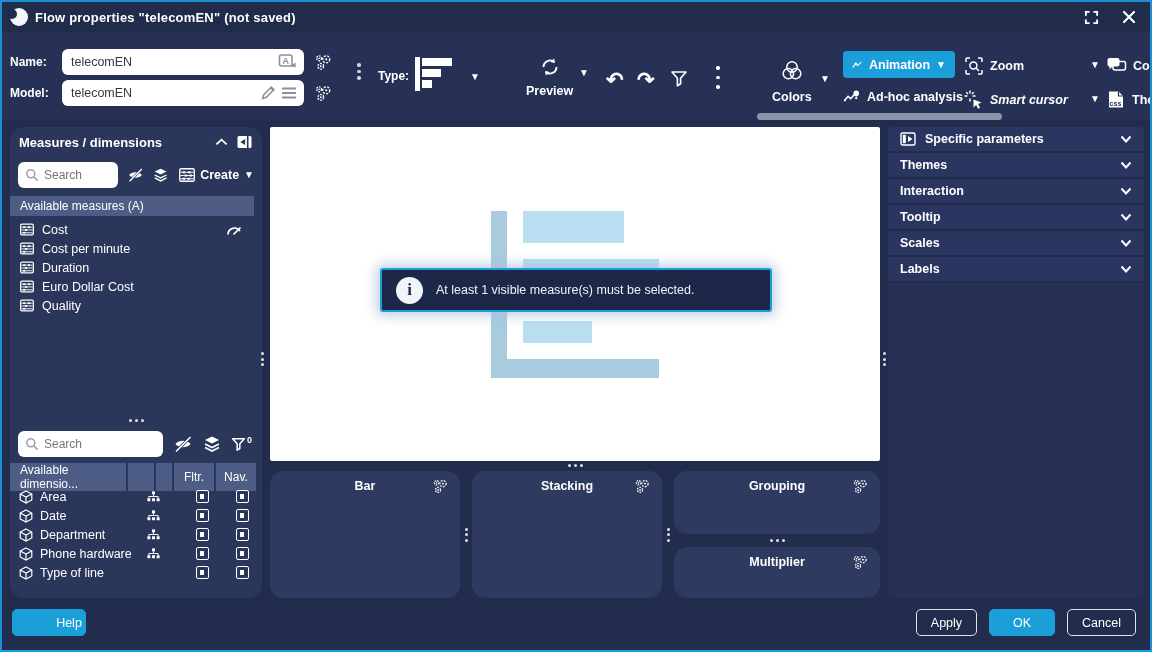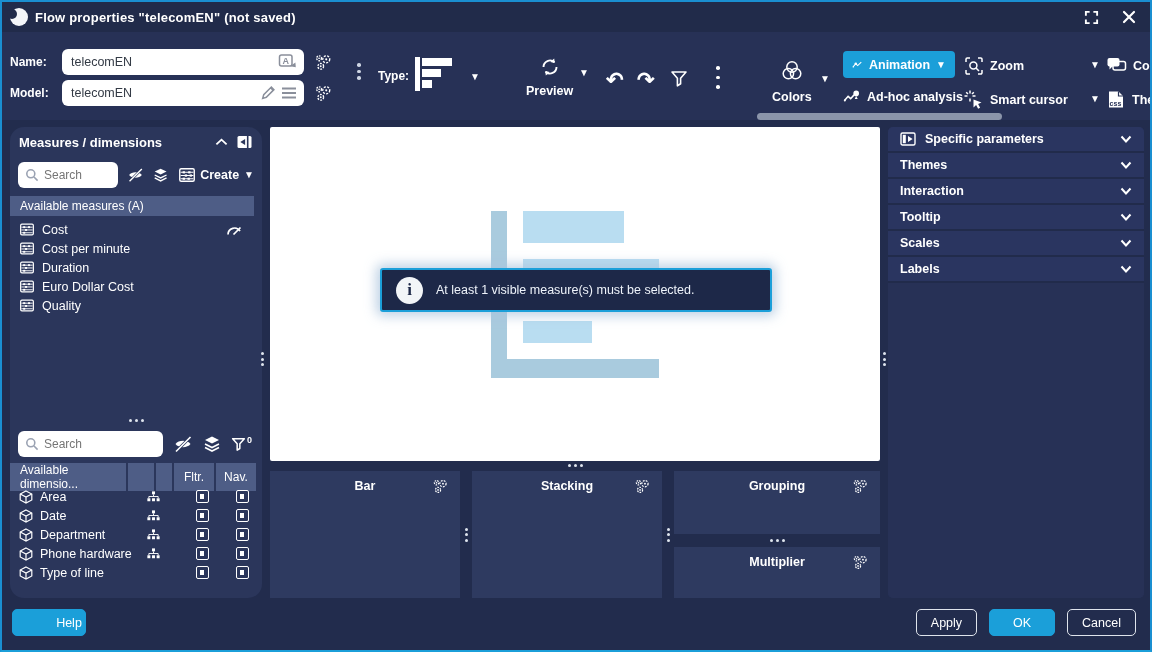--- a/index.html
+++ b/index.html
@@ -81,21 +81,21 @@
   .center { width:610px; flex:0 0 610px; display:flex; flex-direction:column; }
   .canvas { height:334px; background:#fff; border-radius:2px; position:relative; }
   .wm { position:absolute; }
   .tooltip { position:absolute; left:110px; top:141px; width:392px; height:44px; background:#1d2848;
              border:2px solid #1b9fd9; border-radius:3px; display:flex; align-items:center; padding:0 14px; gap:13px;
              box-shadow:0 0 12px 4px rgba(170,195,220,.75); }
   .info-ic { width:27px; height:27px; border-radius:50%; background:#f2f5f8; color:#1d2848; display:flex;
              align-items:center; justify-content:center; font:700 17px "Liberation Serif", serif; flex:0 0 27px; }
   .tooltip-text { font-size:12.5px; color:#eef3fa; }
   .zones { flex:1; display:flex; gap:0; margin-top:1px; }
-  .zone { background:#2e3a60; border-radius:0; position:relative; }
+  .zone { background:#2e3a60; border-radius:13px; position:relative; }
   .zone-label { position:absolute; top:8px; left:0; right:0; text-align:center; font-size:12.5px; font-weight:700; }
   .zone-gear { position:absolute; top:7px; right:11px; }
   .z-bar, .z-stacking { width:190px; }
   .vsep { width:12px; display:flex; align-items:center; justify-content:center; }
   .vdots { display:flex; flex-direction:column; gap:2.5px; }
   .vdots i { width:3px; height:3px; border-radius:50%; background:#dfe5ee; }
   .z-rightcol { flex:1; display:flex; flex-direction:column; }
   .z-grouping { height:63px; }
   .z-multiplier { flex:1; }
 
@@ -308,21 +308,21 @@
             <circle cx="9.4" cy="9.4" r="3.5"></circle>
             <line x1="12" y1="12" x2="15" y2="15"></line>
           </g>
         </svg>
       <span>Zoom</span>
     </button>
     <button class="toolbtn t-row" style="left:1088px; top:28px;">
         <span class="caret">▼</span>
       </button>
 
-    <button class="toolbtn t-row" style="left:962px; top:58px;">
+    <button class="toolbtn t-row" style="left:962px; top:58px;font-style:italic;">
       <svg width="20" height="20" viewBox="0 0 20 20">
           <g stroke="#fff" stroke-width="1.5" fill="none">
             <line x1="6" y1="0.5" x2="6" y2="3.5"></line>
             <line x1="6" y1="8.5" x2="6" y2="11.5"></line>
             <line x1="0.5" y1="6" x2="3.5" y2="6"></line>
             <line x1="8.5" y1="6" x2="11.5" y2="6"></line>
             <line x1="2.2" y1="2.2" x2="4" y2="4"></line>
             <line x1="9.8" y1="2.2" x2="8" y2="4"></line>
           </g>
           <path d="M9.5 9.5 l8 3 -3.4 1.4 2 3.8 -2 1 -2-3.8 -2.6 2.6z" fill="#fff"></path>

